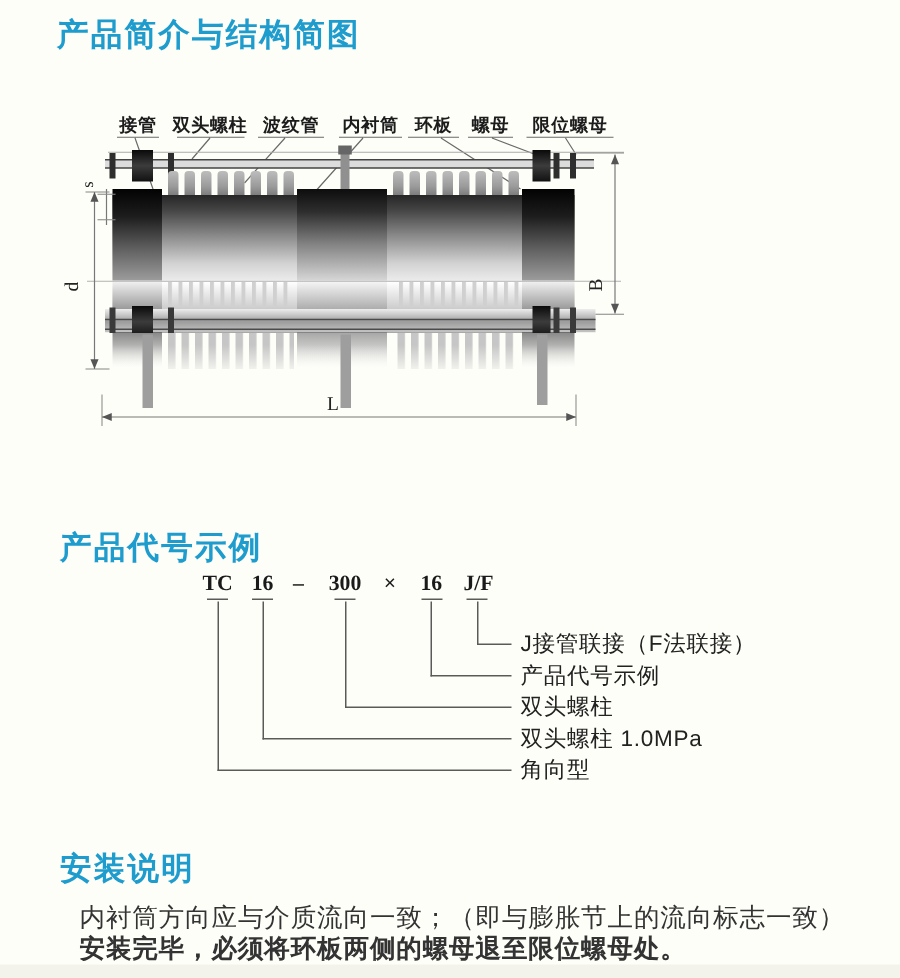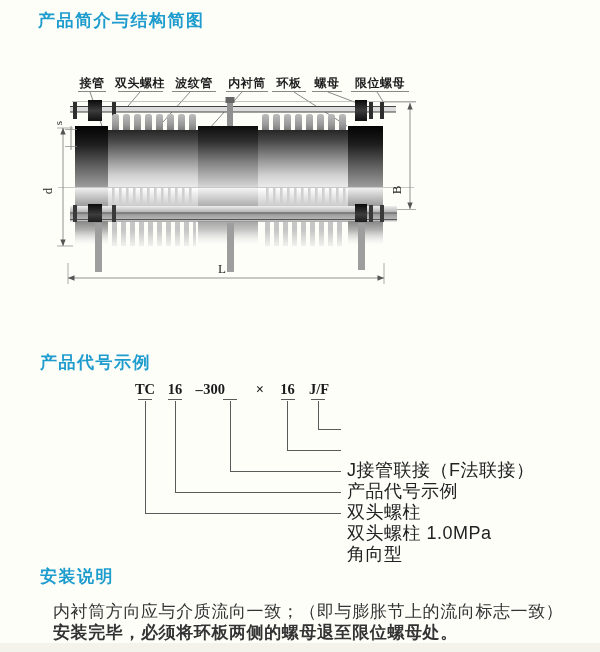--- a/index.html
+++ b/index.html
@@ -5,21 +5,21 @@
   * { margin:0; padding:0; box-sizing:border-box; }
   html,body { width:600px; height:652px; }
   body {
     position:relative;
     background:#fefef9;
     font-family:"Liberation Sans", sans-serif;
     overflow:hidden;
   }
   .sec-heading {
     position:absolute;
-    font-size:17px;
+    font-size:21px;
     font-weight:bold;
     color:#1d9ccd;
     letter-spacing:1.5px;
     white-space:nowrap;
   }
   
   svg.diagram { position:absolute; left:30px; top:60px; }
   .plabel {
     font-family:"Liberation Sans", sans-serif;
     font-size:12px;
@@ -56,25 +56,24 @@
     position:absolute;
     top:401px;
     border-left:1px solid #5a5a5a;
     border-bottom:1px solid #5a5a5a;
   }
   .callout {
     position:absolute;
     left:347px;
     height:18px;
     line-height:18px;
-    font-size:18px;
+    font-size:15px;
     color:#222;
     letter-spacing:0.5px;
     white-space:nowrap;
-    margin-top:40px;
   }
   
   .body-line {
     position:absolute;
     left:53px;
     font-size:17px;
     color:#333;
     letter-spacing:0.6px;
     white-space:nowrap;
   }
@@ -279,21 +278,21 @@
     <polygon points="384,278 377.5,275.3 377.5,280.7" fill="#555555"></polygon>
     <text class="dimtxt" x="222" y="273" text-anchor="middle">L</text>
   </g>
 </svg>
 
 <div class="sec-heading" style="left:40px; top:351px;">产品代号示例</div>
 
 <span class="tok" style="left:145px;">TC</span>
 <span class="tok" style="left:175px;">16</span>
 <span class="tok" style="left:199px;">–</span>
-<span class="tok" style="left:214px;">300</span>
+<span class="tok" style="left:230px;">300</span>
 <span class="tok" style="left:260px;">×</span>
 <span class="tok" style="left:287.5px;">16</span>
 <span class="tok" style="left:319px;">J/F</span>
 
 <div class="tbar" style="left:145px;"></div>
 <div class="tbar" style="left:175px;"></div>
 <div class="tbar" style="left:230px;"></div>
 <div class="tbar" style="left:287.5px;"></div>
 <div class="tbar" style="left:318px;"></div>
 

